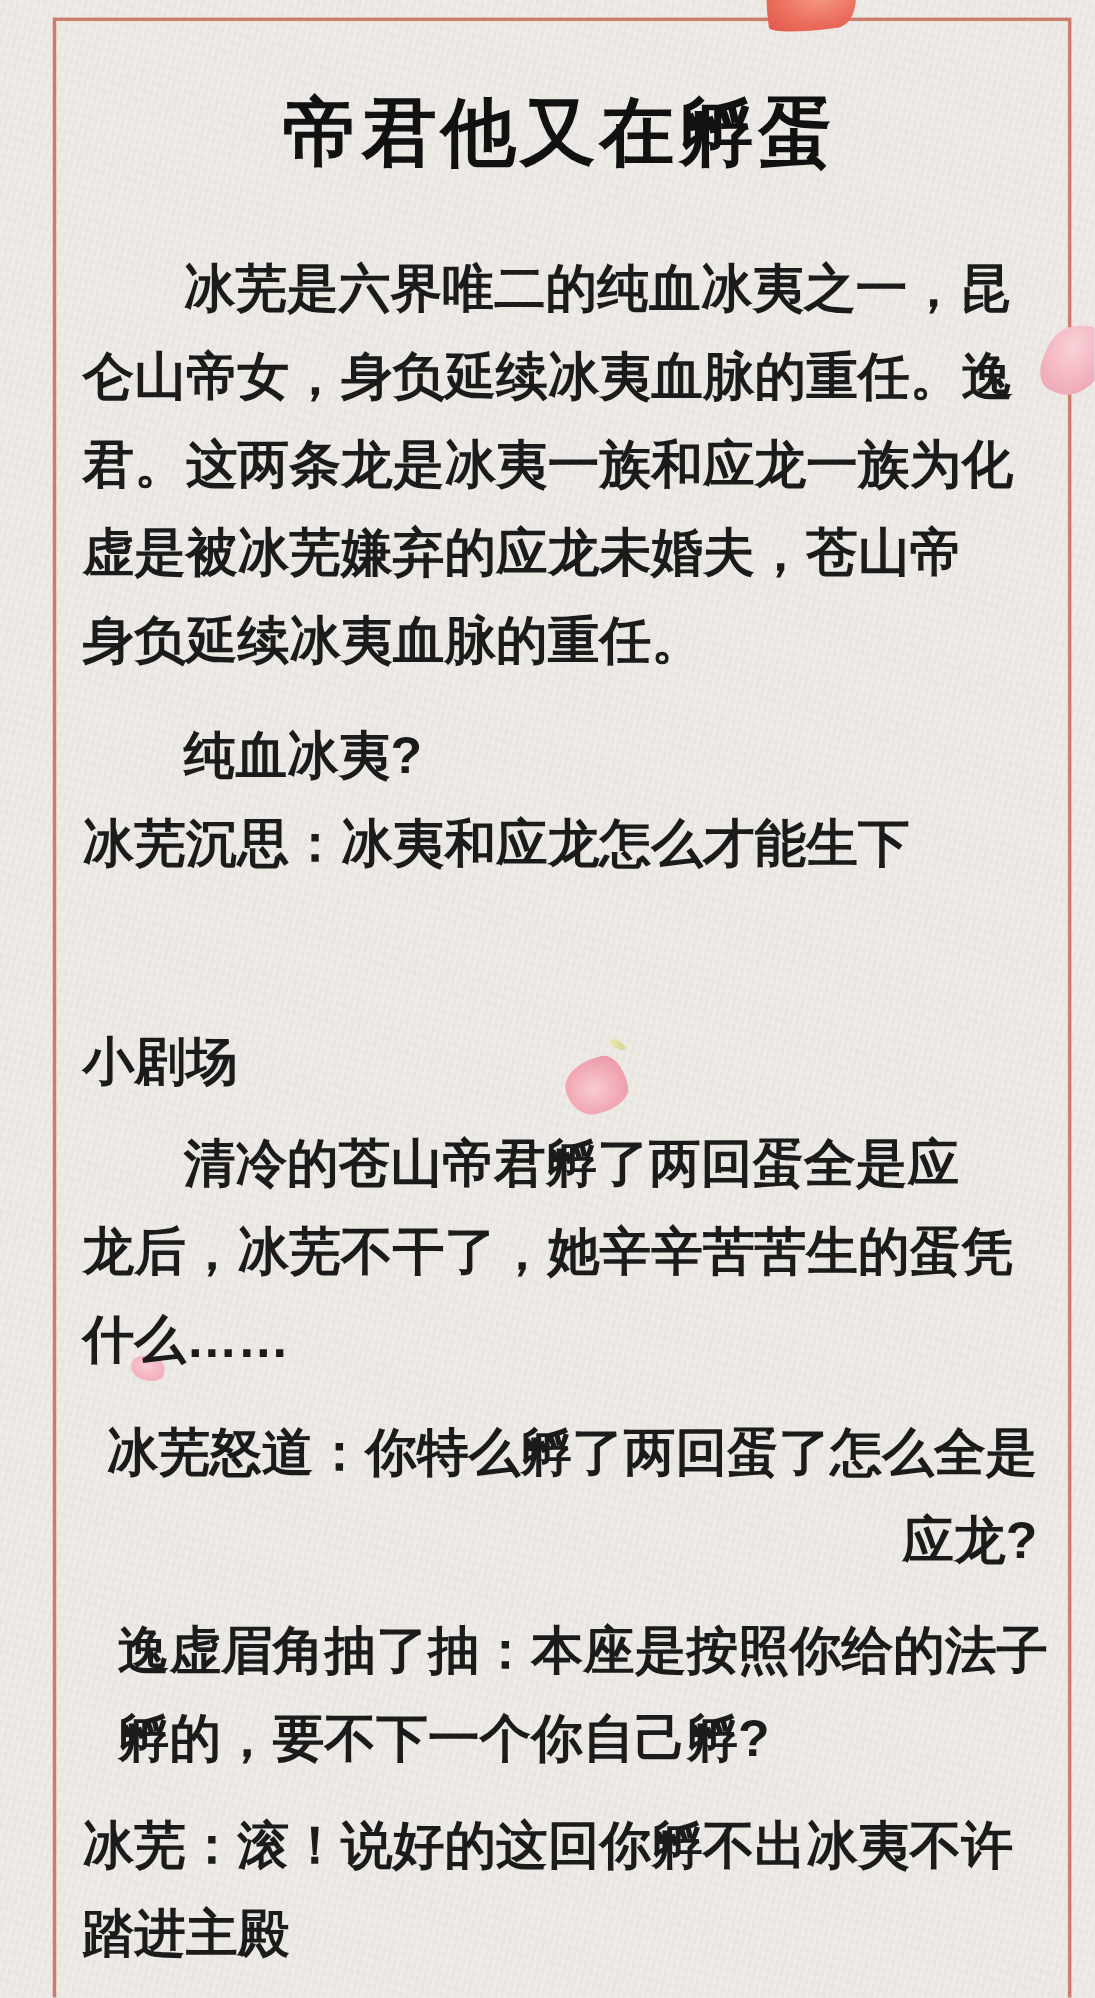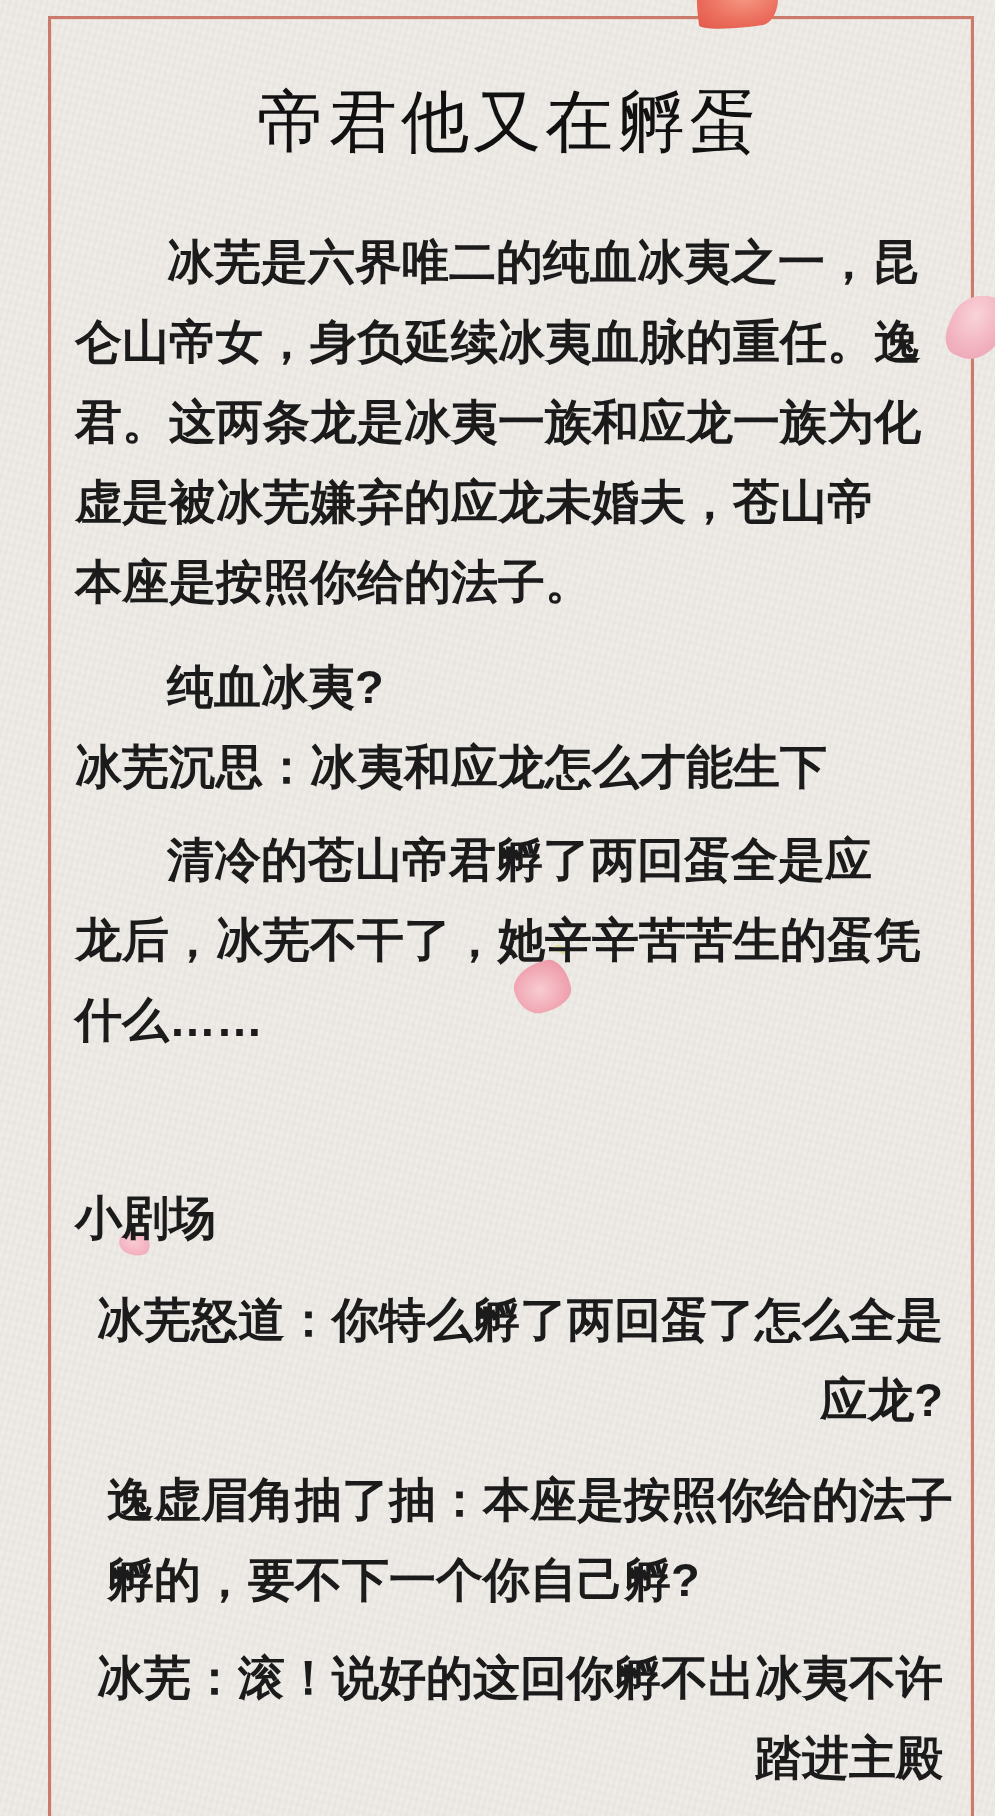--- a/index.html
+++ b/index.html
@@ -19,33 +19,33 @@
     box-shadow:inset 0 0 0 1px rgba(236,190,170,0.35);
     z-index:1;
   }
   .content{
     position:relative;z-index:2;
     margin-left:75px;width:868px;
     padding-top:80px;
   }
   .title{
     margin:0;padding:0;
-    font-size:68px;line-height:82px;font-weight:400;
+    font-size:68px;line-height:82px;font-weight:700;
     text-align:center;letter-spacing:4px;color:#111;
   }
   .para{font-size:47px;line-height:80px;font-weight:700;}
   .line{white-space:nowrap;height:80px;}
   .indent .line:first-child{padding-left:92px;}
   .p1{margin-top:60px;}
   .p2{margin-top:25px;}
   .p3{margin-top:13px;}
   .section-label{margin-top:118px;}
   .s1{margin-top:22px;text-align:right;}
   .s2{margin-top:20px;margin-left:32px;}
-  .s3{margin-top:18px;text-align:right;}
+  .s3{margin-top:18px;}
   .petal{position:absolute;}
   .petal-top{
     left:697px;top:-16px;width:82px;height:44px;z-index:3;
     background:radial-gradient(ellipse at 60% 30%, #f59a84 0%, #ec6f5e 55%, #e05548 100%);
     border-radius:8% 92% 35% 90% / 90% 45% 95% 25%;
     transform:rotate(-7deg);
   }
   .petal-right{
     left:950px;top:293px;width:54px;height:68px;z-index:3;
     background:radial-gradient(ellipse at 40% 35%, #f9d3d9 0%, #f2b3c0 55%, #eb9cae 100%);
@@ -80,36 +80,36 @@
 <div class="petal petal-mid"></div>
 
 <div class="content">
   <h1 class="title">帝君他又在孵蛋</h1>
 
   <div class="para indent p1">
     <div class="line">冰芜是六界唯二的纯血冰夷之一，昆</div>
     <div class="line">仑山帝女，身负延续冰夷血脉的重任。逸</div>
     <div class="line">君。这两条龙是冰夷一族和应龙一族为化</div>
     <div class="line">虚是被冰芜嫌弃的应龙未婚夫，苍山帝</div>
-    <div class="line">本座是按照你给的法子。</div>
+    <div class="line">身负延续冰夷血脉的重任。</div>
   </div>
 
   <div class="para indent p2">
     <div class="line">纯血冰夷?</div>
     <div class="line">冰芜沉思：冰夷和应龙怎么才能生下</div>
   </div>
 
+  <div class="para section-label">
+    <div class="line">小剧场</div>
+  </div>
+
   <div class="para indent p3">
     <div class="line">清冷的苍山帝君孵了两回蛋全是应</div>
     <div class="line">龙后，冰芜不干了，她辛辛苦苦生的蛋凭</div>
     <div class="line">什么……</div>
-  </div>
-
-  <div class="para section-label">
-    <div class="line">小剧场</div>
   </div>
 
   <div class="para s1">
     <div class="line">冰芜怒道：你特么孵了两回蛋了怎么全是</div>
     <div class="line">应龙?</div>
   </div>
 
   <div class="para s2">
     <div class="line">逸虚眉角抽了抽：本座是按照你给的法子</div>
     <div class="line">孵的，要不下一个你自己孵?</div>

